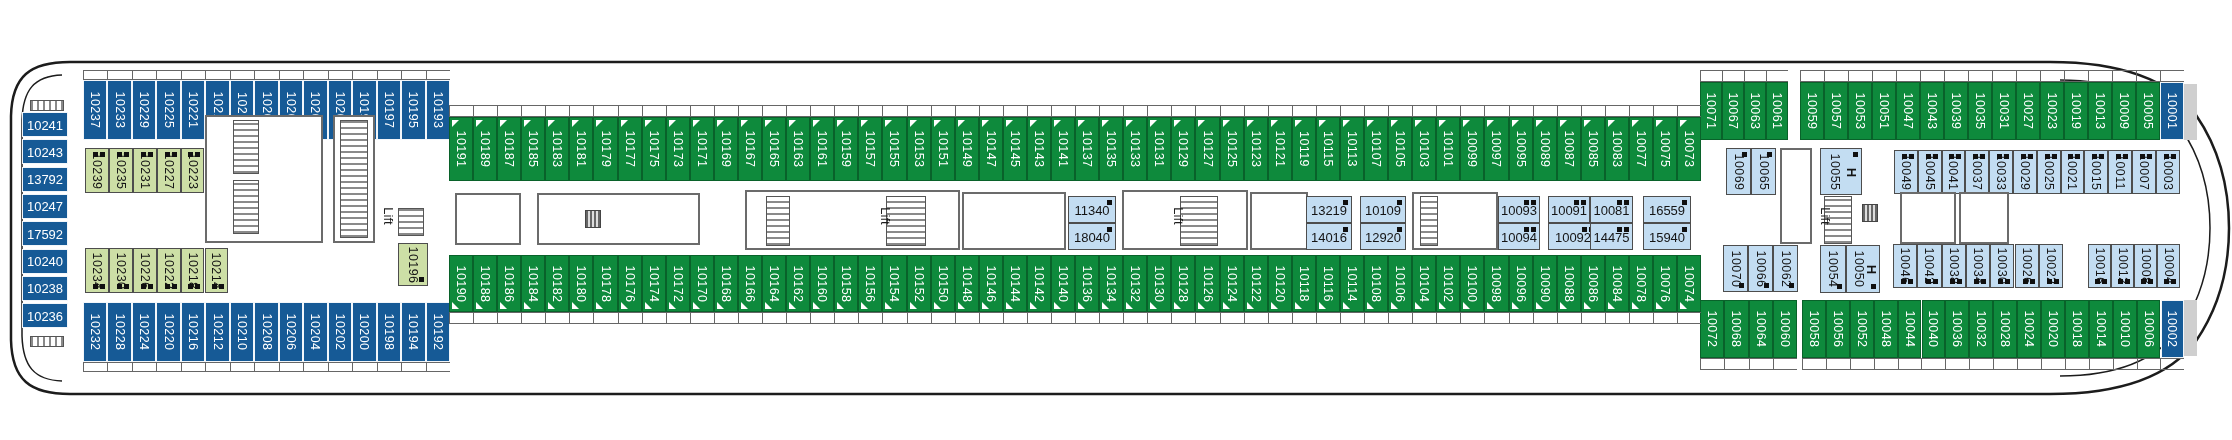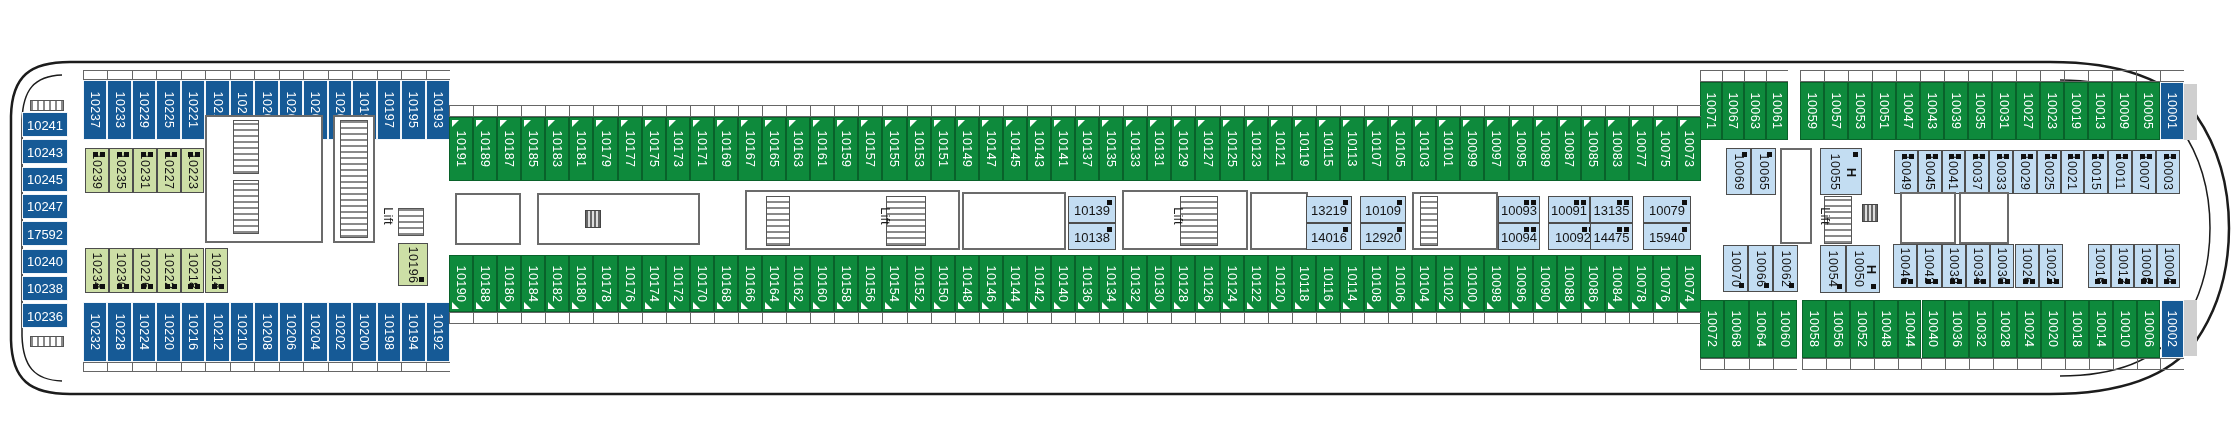--- a/index.html
+++ b/index.html
@@ -855,21 +855,21 @@
     <div class="cabin c-blue" style="left: 2160.5px; top: 300px; width: 23.9px; height: 58px; position: absolute;">
       <span class="vtxt">10002</span>
     </div>
     <div class="cabin c-blue" style="left: 22px; top: 112px; width: 46px; height: 25px; position: absolute;">
       <span class="htxt">10241</span>
     </div>
     <div class="cabin c-blue" style="left: 22px; top: 139.3px; width: 46px; height: 25px; position: absolute;">
       <span class="htxt">10243</span>
     </div>
     <div class="cabin c-blue" style="left: 22px; top: 166.6px; width: 46px; height: 25px; position: absolute;">
-      <span class="htxt">10245</span>
+      <span class="htxt">13792</span>
     </div>
     <div class="cabin c-blue" style="left: 22px; top: 193.9px; width: 46px; height: 25px; position: absolute;">
       <span class="htxt">10247</span>
     </div>
     <div class="cabin c-blue" style="left: 22px; top: 221.2px; width: 46px; height: 25px; position: absolute;">
       <span class="htxt">17592</span>
     </div>
     <div class="cabin c-blue" style="left: 22px; top: 248.5px; width: 46px; height: 25px; position: absolute;">
       <span class="htxt">10240</span>
     </div>
@@ -910,25 +910,25 @@
     <div class="stairs" style="left: 1824px; top: 196px; width: 28px; height: 48px; position: absolute;"></div>
     <div class="stairs-h" style="left: 30px; top: 100px; width: 34px; height: 11px; position: absolute;"></div>
     <div class="stairs-h" style="left: 30px; top: 336px; width: 34px; height: 11px; position: absolute;"></div>
     <div class="icon" style="left: 585px; top: 210px; width: 16px; height: 18px; position: absolute;"></div>
     <div class="icon" style="left: 1862px; top: 204px; width: 16px; height: 18px; position: absolute;"></div>
     <div class="liftlabel" style="left: 368px; top: 208px; width: 40px; height: 16px; position: absolute;">Lift</div>
     <div class="liftlabel" style="left: 865px; top: 208px; width: 40px; height: 16px; position: absolute;">Lift</div>
     <div class="liftlabel" style="left: 1158px; top: 208px; width: 40px; height: 16px; position: absolute;">Lift</div>
     <div class="liftlabel" style="left: 1805px; top: 208px; width: 40px; height: 16px; position: absolute;">Lift</div>
     <div class="cabin c-paleblue" style="left: 1068px; top: 196px; width: 48px; height: 27px; position: absolute;">
-      <span class="htxt">10139</span>
+      <span class="htxt">11340</span>
       <span class="sq" style="right: 3px; top: 3px;"></span>
     </div>
     <div class="cabin c-paleblue" style="left: 1068px; top: 223px; width: 48px; height: 27px; position: absolute;">
-      <span class="htxt">10138</span>
+      <span class="htxt">18040</span>
       <span class="sq" style="right: 3px; top: 3px;"></span>
     </div>
     <div class="cabin c-paleblue" style="left: 1306px; top: 196px; width: 46px; height: 27px; position: absolute;">
       <span class="htxt">13219</span>
       <span class="sq" style="right: 3px; top: 3px;"></span>
     </div>
     <div class="cabin c-paleblue" style="left: 1306px; top: 223px; width: 46px; height: 27px; position: absolute;">
       <span class="htxt">14016</span>
       <span class="sq" style="right: 3px; top: 3px;"></span>
     </div>
@@ -954,31 +954,31 @@
       <span class="htxt">10091</span>
       <span class="sq" style="right: 3px; top: 3px;"></span>
       <span class="sq" style="right: 10px; top: 3px;"></span>
     </div>
     <div class="cabin c-paleblue" style="left: 1548px; top: 223px; width: 50px; height: 27px; position: absolute;">
       <span class="htxt">10092</span>
       <span class="sq" style="right: 3px; top: 3px;"></span>
       <span class="sq" style="right: 10px; top: 3px;"></span>
     </div>
     <div class="cabin c-paleblue" style="left: 1590px; top: 196px; width: 43px; height: 27px; position: absolute;">
-      <span class="htxt">13135</span>
+      <span class="htxt">10081</span>
       <span class="sq" style="right: 3px; top: 3px;"></span>
       <span class="sq" style="right: 10px; top: 3px;"></span>
     </div>
     <div class="cabin c-paleblue" style="left: 1590px; top: 223px; width: 43px; height: 27px; position: absolute;">
       <span class="htxt">14475</span>
       <span class="sq" style="right: 3px; top: 3px;"></span>
       <span class="sq" style="right: 10px; top: 3px;"></span>
     </div>
     <div class="cabin c-paleblue" style="left: 1643px; top: 196px; width: 48px; height: 27px; position: absolute;">
-      <span class="htxt">10079</span>
+      <span class="htxt">16559</span>
       <span class="sq" style="right: 3px; top: 3px;"></span>
     </div>
     <div class="cabin c-paleblue" style="left: 1643px; top: 223px; width: 48px; height: 27px; position: absolute;">
       <span class="htxt">15940</span>
       <span class="sq" style="right: 3px; top: 3px;"></span>
     </div>
     <div class="cabin c-palegreen" style="left: 398px; top: 243px; width: 30px; height: 43px; position: absolute;">
       <span class="vtxt">10196</span>
       <span class="sq" style="right: 3px; bottom: 3px;"></span>
     </div>

